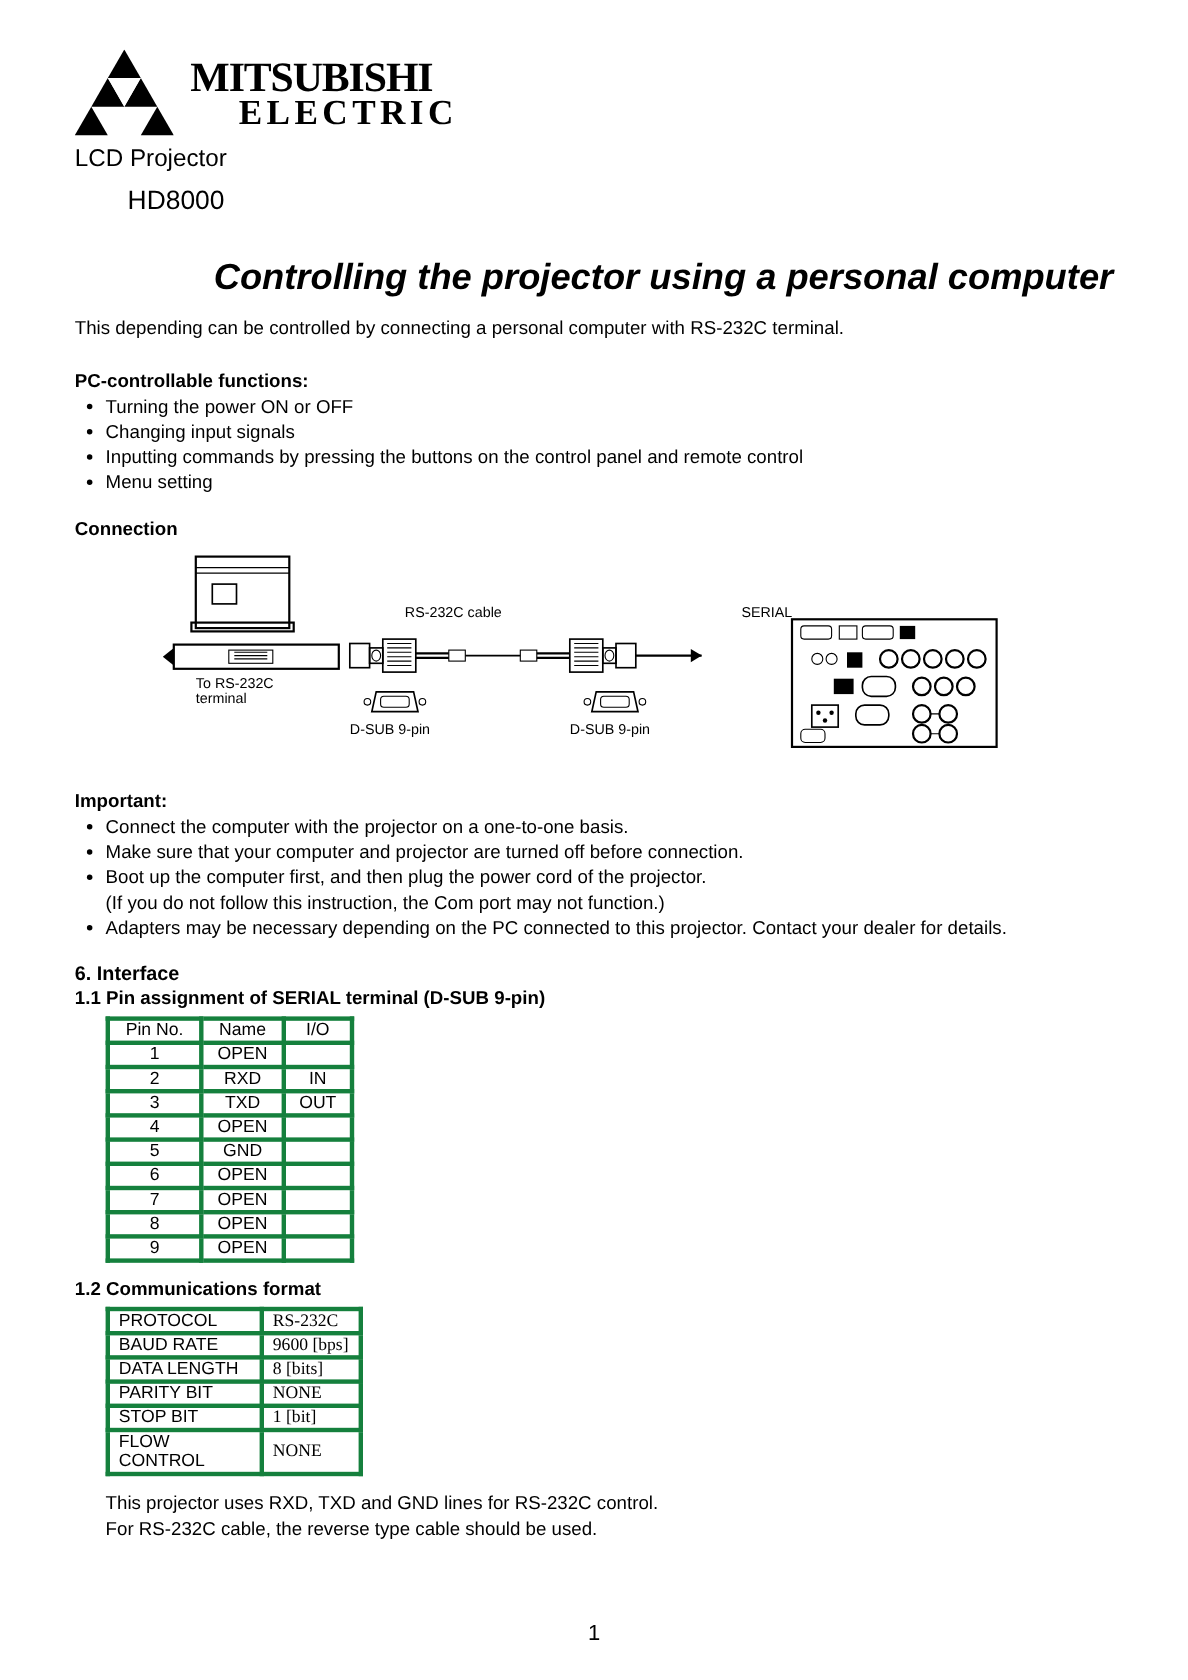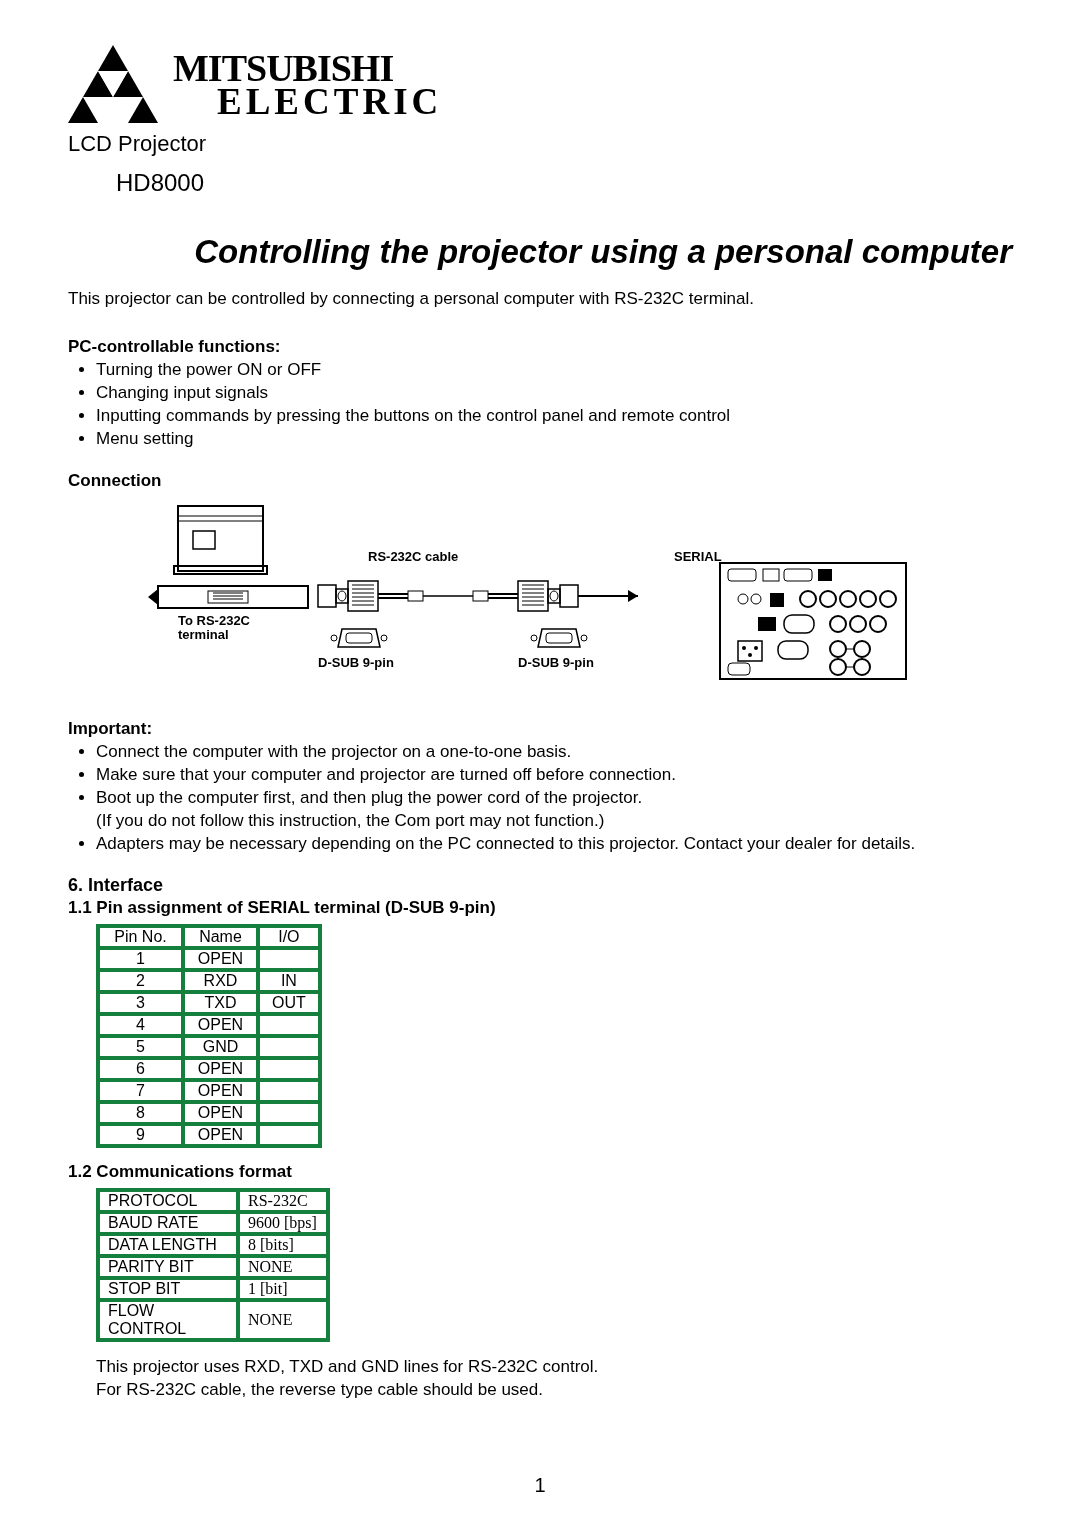--- a/index.html
+++ b/index.html
@@ -8,39 +8,39 @@
       width: 1080px;
       height: 1527px;
       padding: 45px 68px;
       background: #fff;
       color: #000;
       position: relative;
     }
     .logo-block { display: flex; align-items: center; gap: 15px; }
     .logo-text { font-family: Liberation Serif, serif; }
     .logo-text .brand { font-size: 38px; font-weight: 900; letter-spacing: -1px; line-height: 0.9; }
-    .logo-text .brand2 { font-size: 37px; font-weight: 900; letter-spacing: 4px; padding-left: 44px; line-height: 0.9; }
+    .logo-text .brand2 { font-size: 32px; font-weight: 900; letter-spacing: 4px; padding-left: 44px; line-height: 0.9; }
     .subtitle { font-size: 22px; margin-top: 6px; }
     .model { font-size: 24px; margin-top: 12px; margin-left: 48px; }
     h1 { font-size: 33px; font-style: italic; font-weight: bold; margin-top: 36px; margin-bottom: 18px; text-align: right; }
     .intro { font-size: 17px; margin-bottom: 28px; }
     h3 { font-size: 17px; font-weight: bold; margin-top: 6px; margin-bottom: 2px; }
     ul { list-style: disc; padding-left: 28px; margin-bottom: 20px; }
     li { font-size: 17px; line-height: 1.35; }
     .sub-note { padding-left: 0; font-size: 17px; }
     .diagram-area { width: 100%; height: 190px; position: relative; margin: 10px 0 28px 0; }
     .section-head { font-size: 18px; font-weight: bold; margin-top: 10px; }
     .subsection-head { font-size: 17px; font-weight: bold; margin-top: 2px; }
     table { border-collapse: collapse; margin-left: 28px; margin-top: 6px; margin-bottom: 14px; font-size: 16px; }
     th, td { border: 4px solid #15803d; padding: 0 12px; height: 22px; text-align: center; font-weight: normal; }
     .t2 td:first-child { text-align: left; padding-left: 8px; padding-right: 8px; }
     .t2 td:last-child { text-align: left; padding-left: 8px; padding-right: 8px; font-family: Liberation Serif, serif; }
     .note-lines { margin-left: 28px; font-size: 17px; line-height: 1.35; }
     .page-num { position: absolute; bottom: 30px; left: 0; right: 0; text-align: center; font-size: 20px; }
-    .diag-label { font-size: 13px; position: absolute; font-weight: bold; }
+    .diag-label { font-size: 13px; position: absolute; }
   </style>
 </head>
 <body>
 
 <div class="logo-block">
   <svg width="90" height="80" viewBox="0 0 90 80">
     <polygon points="45,0 30,26 60,26" fill="#000"></polygon>
     <polygon points="30,26 15,52 45,52" fill="#000"></polygon>
     <polygon points="60,26 45,52 75,52" fill="#000"></polygon>
     <polygon points="15,52 0,78 30,78" fill="#000"></polygon>
@@ -50,21 +50,21 @@
   <div class="logo-text">
     <div class="brand">MITSUBISHI</div>
     <div class="brand2">ELECTRIC</div>
   </div>
 </div>
 
 <div class="subtitle">LCD Projector</div>
 <div class="model">HD8000</div>
 
 <h1>Controlling the projector using a personal computer</h1>
-<p class="intro">This projector can be controlled by connecting a personal computer with RS-232C terminal.</p>
+<p class="intro">This depending can be controlled by connecting a personal computer with RS-232C terminal.</p>
 
 <h3>PC-controllable functions:</h3>
 <ul>
   <li>Turning the power ON or OFF</li>
   <li>Changing input signals</li>
   <li>Inputting commands by pressing the buttons on the control panel and remote control</li>
   <li>Menu setting</li>
 </ul>
 
 <h3>Connection</h3>

